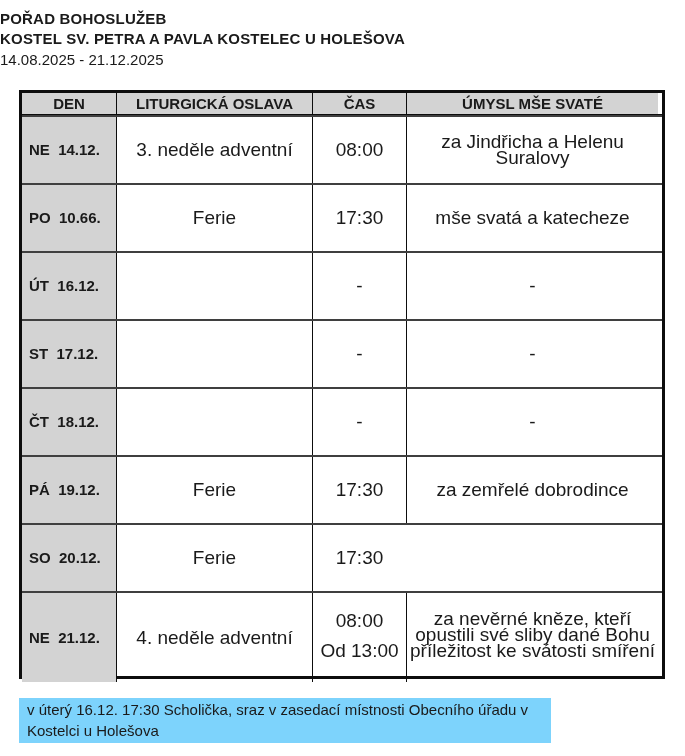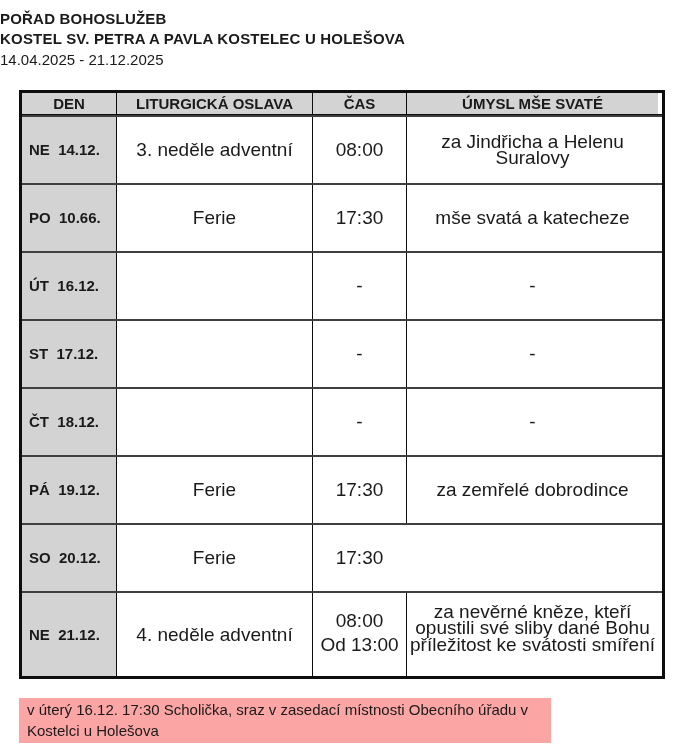--- a/index.html
+++ b/index.html
@@ -62,40 +62,40 @@
     white-space: pre;
   }
 
   .split-cell {
     flex-direction: column;
     justify-content: space-between;
     align-items: center;
     padding-top: 7px;
     padding-bottom: 7px;
   }
-  .split-cell .top-part { margin-top: 4px; }
+  .split-cell .top-part { margin-top: 11px; }
   .cas-split .top-part { margin-top: 13px; }
   .split-cell .bottom-part { margin-bottom: 16px; }
 
   .footer-note {
     width: 532px;
     margin: 19px 0 0 19px;
-    background: #fca5a5;
+    background: #7dd3fc;
     font-size: 15px;
     line-height: 21px;
     padding: 1px 8px 2px 8px;
   }
 </style>
 </head>
 <body>
 
 <div class="doc-header">
   <div class="t1">POŘAD BOHOSLUŽEB</div>
   <div class="t2">KOSTEL SV. PETRA A PAVLA KOSTELEC U HOLEŠOVA</div>
-  <div class="t3">14.04.2025 - 21.12.2025</div>
+  <div class="t3">14.08.2025 - 21.12.2025</div>
 </div>
 
 <div class="content">
   <div class="schedule">
 
     <div class="row header-row">
       <div class="cell">DEN</div>
       <div class="cell">LITURGICKÁ OSLAVA</div>
       <div class="cell">ČAS</div>
       <div class="cell">ÚMYSL MŠE SVATÉ</div>

